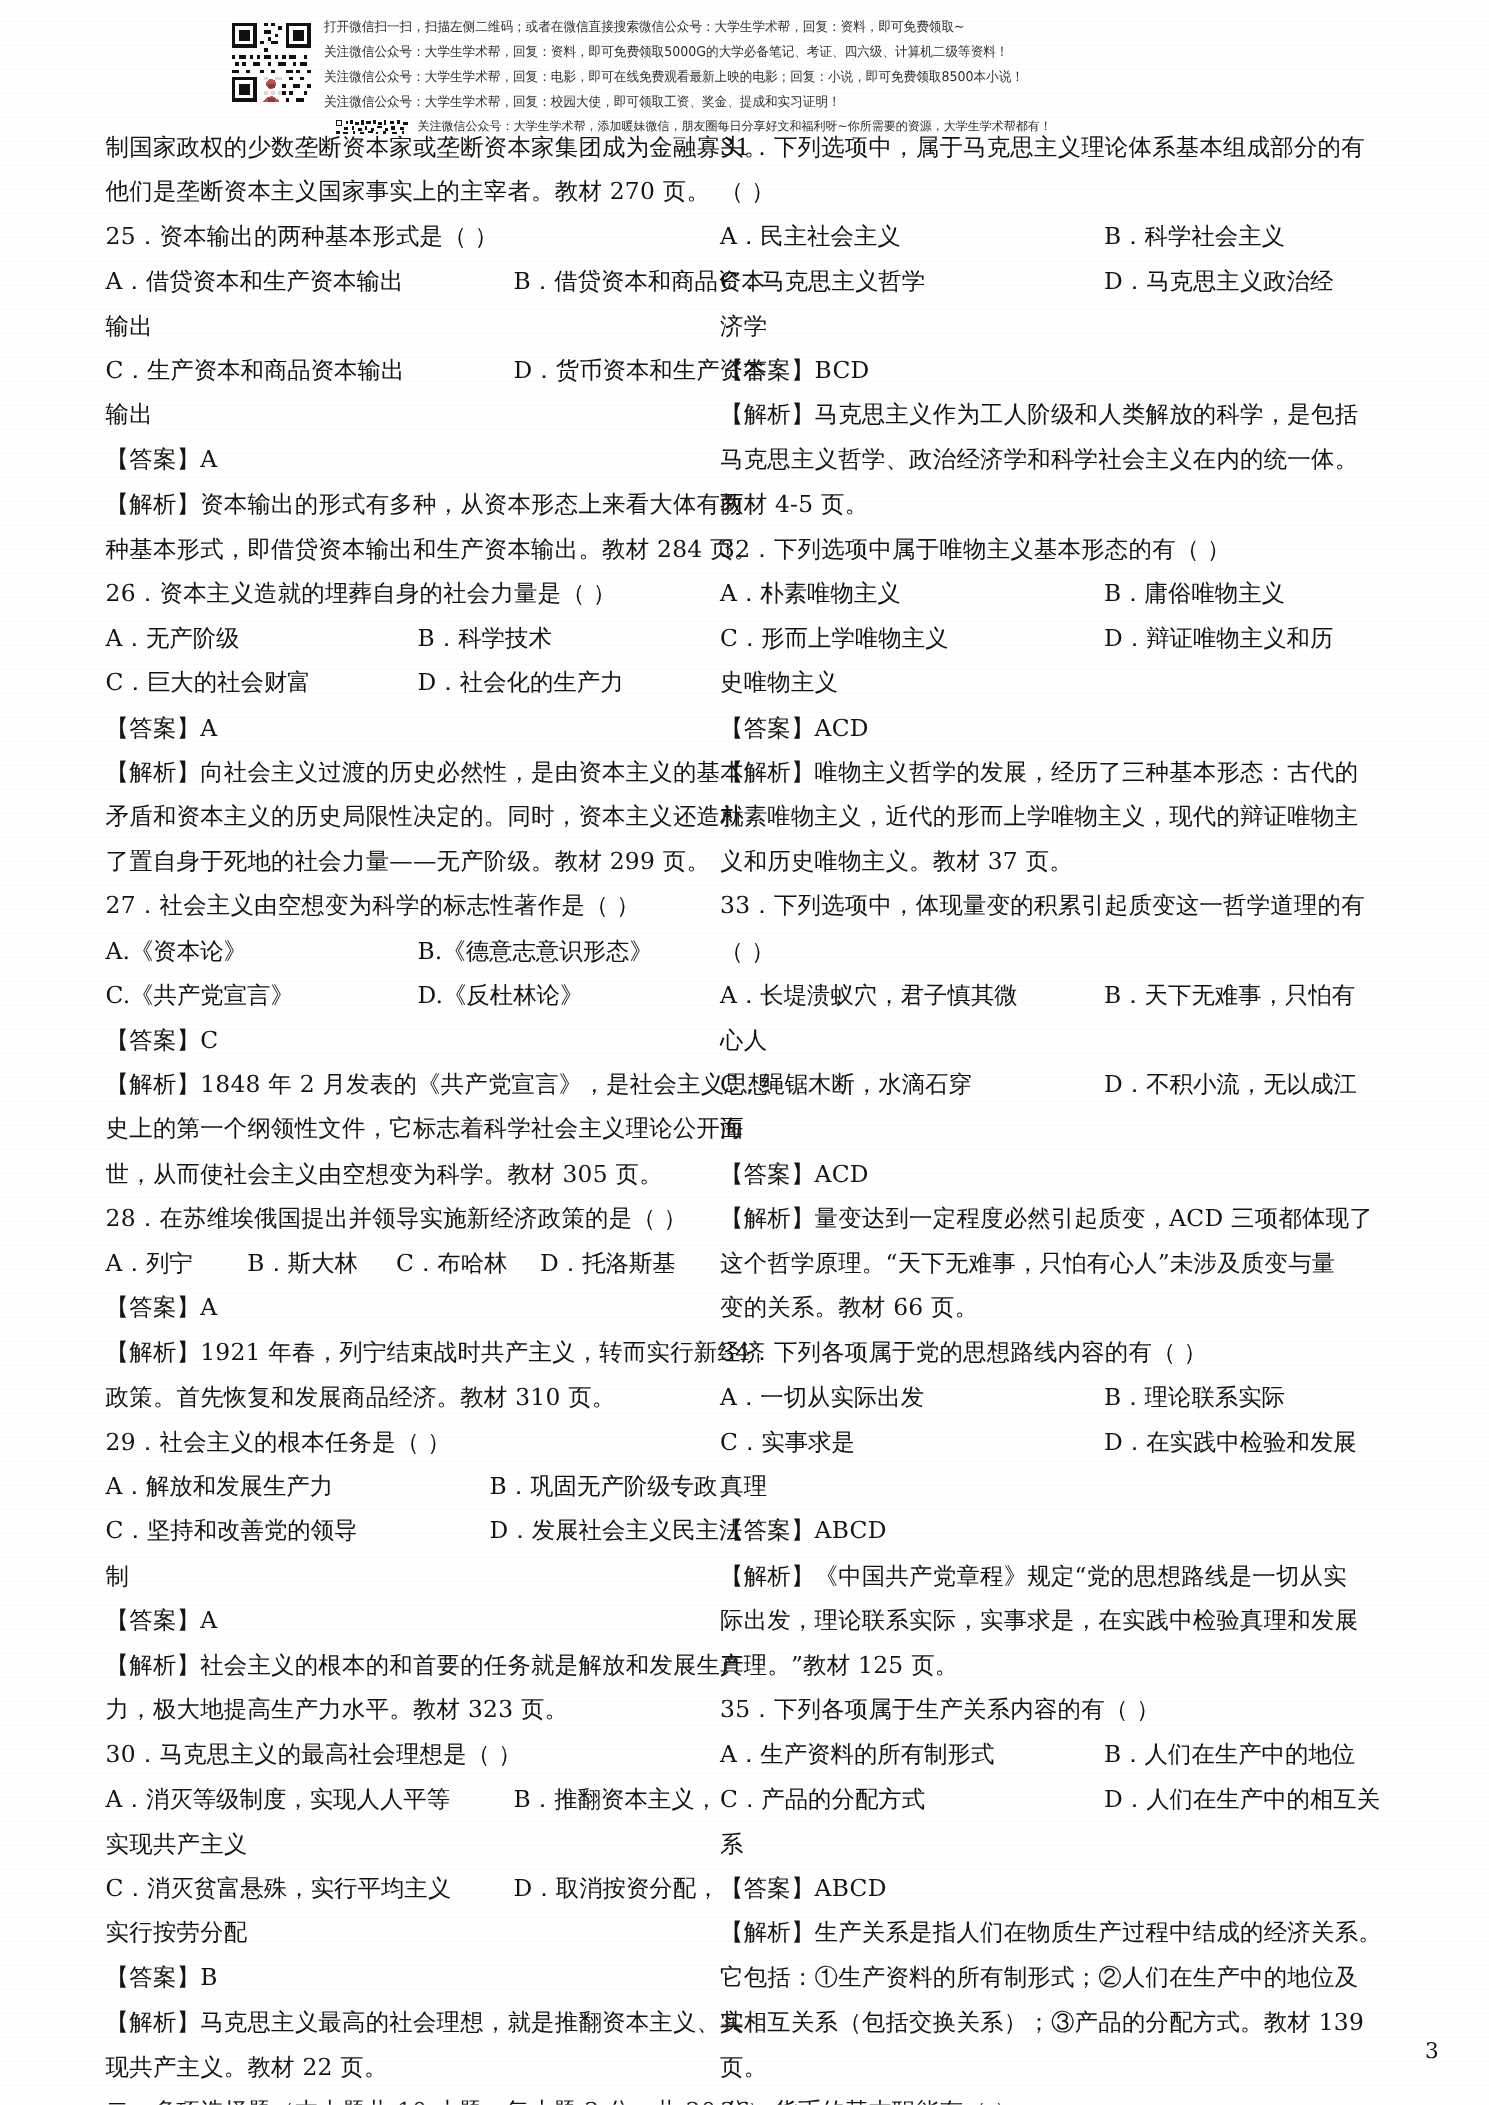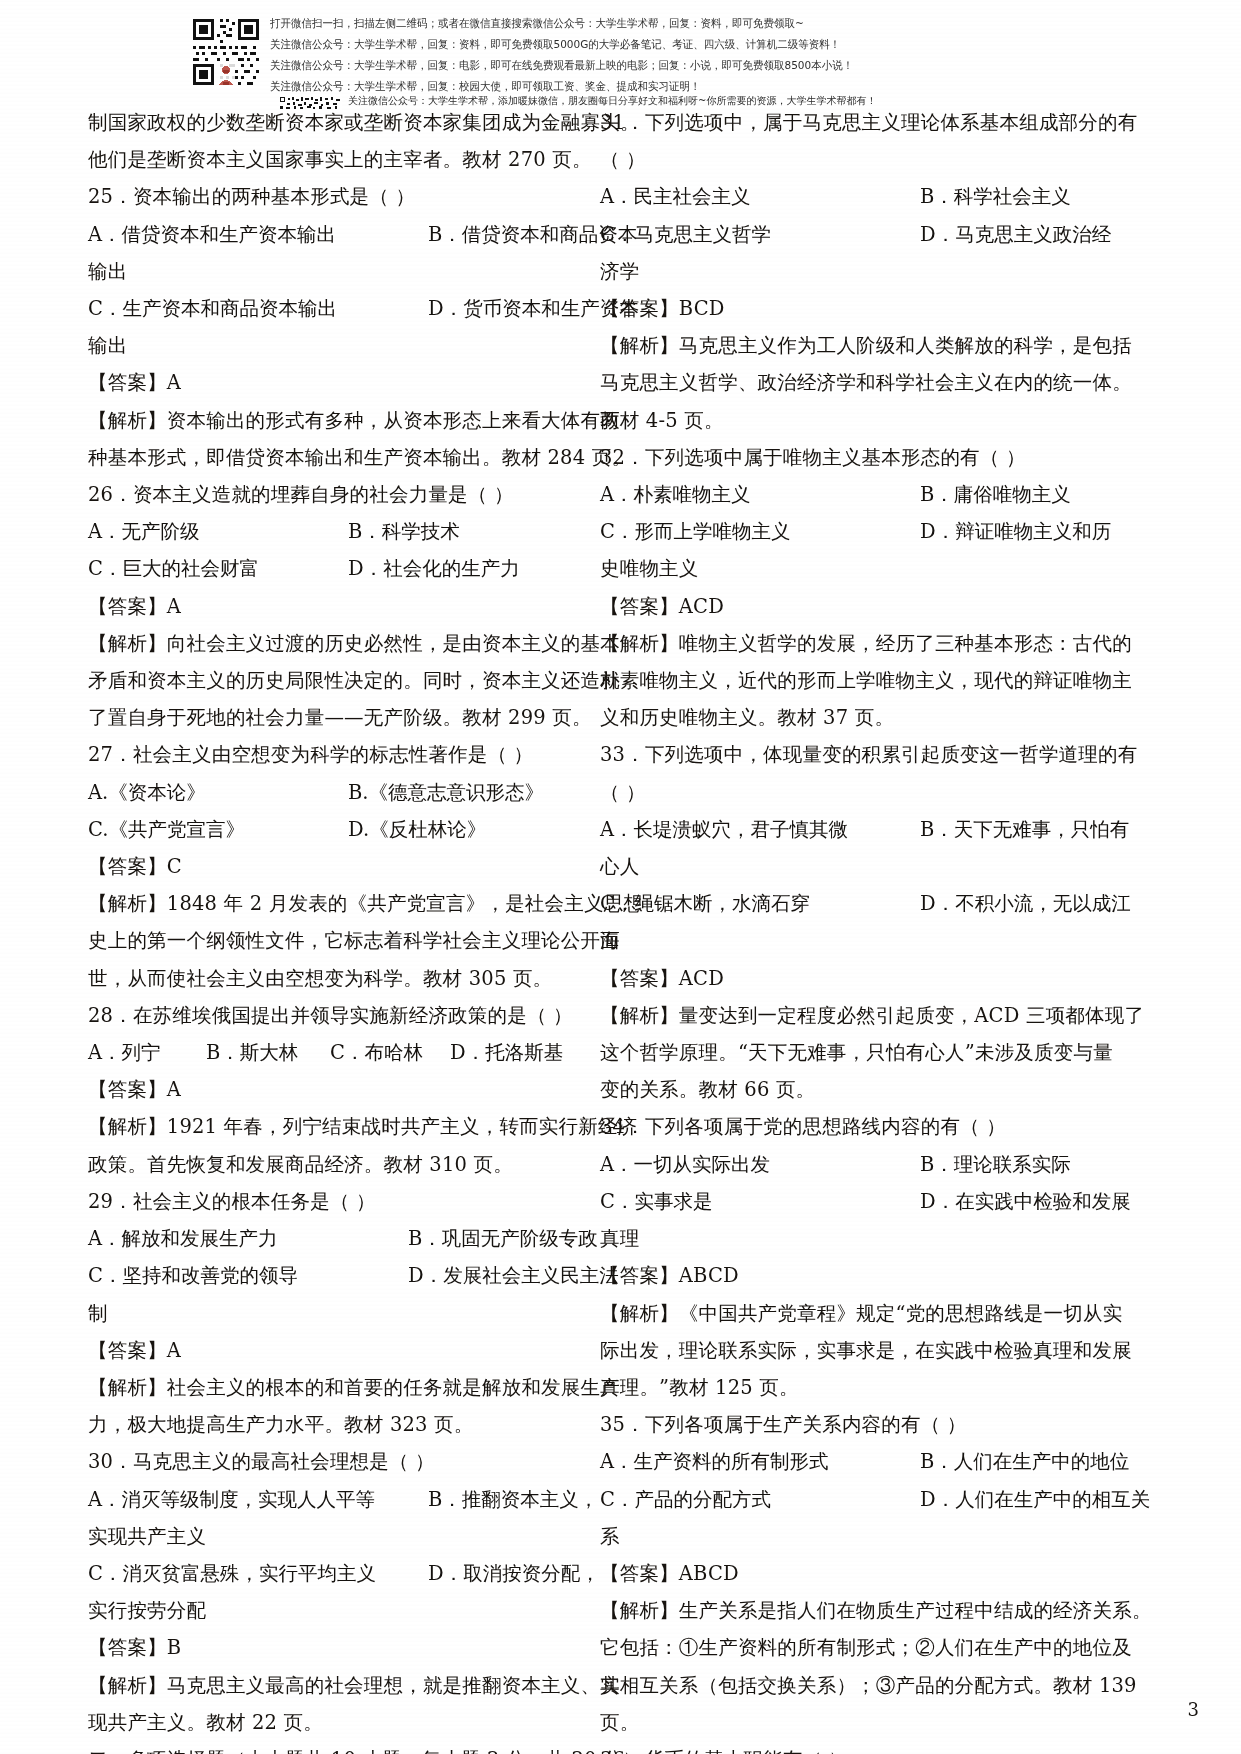--- a/index.html
+++ b/index.html
@@ -24,21 +24,21 @@
   }
   .adline{
     font-family:"DejaVu Sans","Liberation Sans",sans-serif;
     font-size:10.5px;line-height:11px;color:#1a1a1a;white-space:nowrap;
     transform:scaleY(1.06);transform-origin:left top;
     opacity:.93;
   }
   
   #adbar2{
     position:absolute;left:280px;top:95px;width:760px;height:16px;
-    display:flex;align-items:flex-start;gap:6px;z-index:5;
+    display:flex;align-items:flex-end;gap:6px;z-index:5;
   }
   #adbar2 .qr2{width:62px;height:13px;flex:0 0 62px;}
   #adbar2 .txt{
     font-family:"DejaVu Sans","Liberation Sans",sans-serif;
     font-size:10px;line-height:11px;color:#202020;white-space:nowrap;opacity:.95;
   }
 
   
   #page{
     position:absolute;left:0;top:104px;width:1241px;height:1600px;

